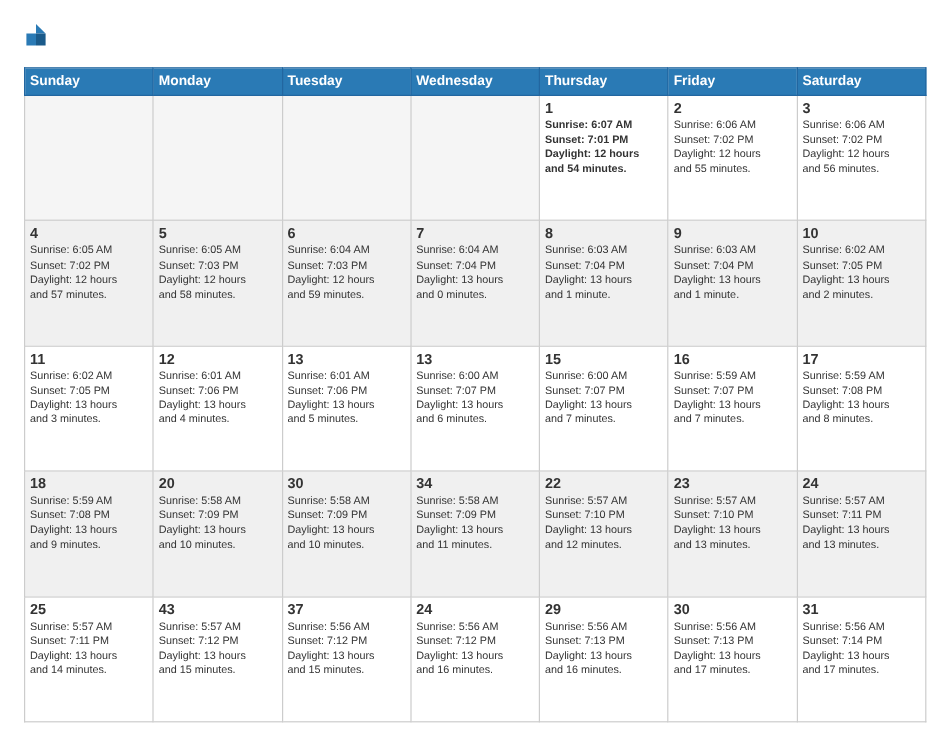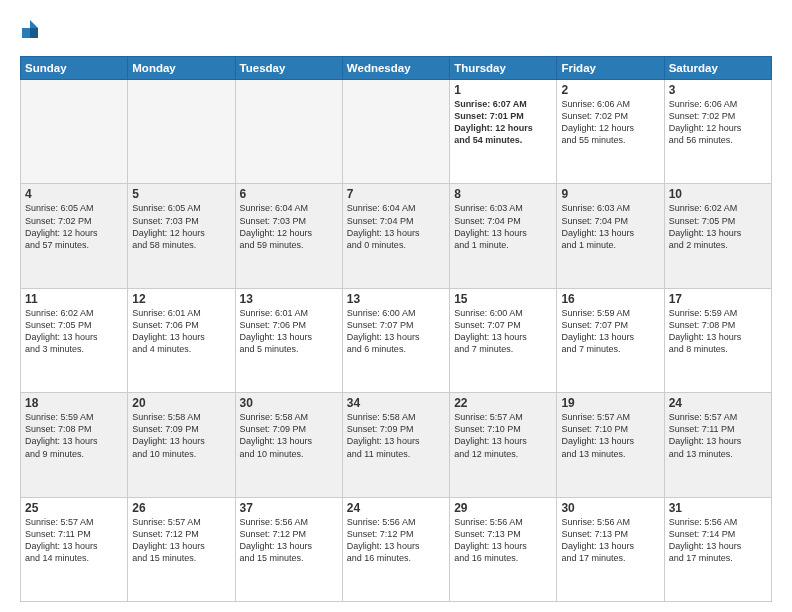--- a/index.html
+++ b/index.html
@@ -298,21 +298,21 @@
 and 11 minutes.</div>
           </td>
           <td>
             <span class="day-num">22</span>
             <div class="day-info" style="white-space: pre-line;">Sunrise: 5:57 AM
 Sunset: 7:10 PM
 Daylight: 13 hours
 and 12 minutes.</div>
           </td>
           <td>
-            <span class="day-num">19</span>
+            <span class="day-num">23</span>
             <div class="day-info" style="white-space: pre-line;">Sunrise: 5:57 AM
 Sunset: 7:10 PM
 Daylight: 13 hours
 and 13 minutes.</div>
           </td>
           <td>
             <span class="day-num">24</span>
             <div class="day-info" style="white-space: pre-line;">Sunrise: 5:57 AM
 Sunset: 7:11 PM
 Daylight: 13 hours
@@ -321,21 +321,21 @@
         </tr>
         <tr>
           <td>
             <span class="day-num">25</span>
             <div class="day-info" style="white-space: pre-line;">Sunrise: 5:57 AM
 Sunset: 7:11 PM
 Daylight: 13 hours
 and 14 minutes.</div>
           </td>
           <td>
-            <span class="day-num">26</span>
+            <span class="day-num">43</span>
             <div class="day-info" style="white-space: pre-line;">Sunrise: 5:57 AM
 Sunset: 7:12 PM
 Daylight: 13 hours
 and 15 minutes.</div>
           </td>
           <td>
             <span class="day-num">37</span>
             <div class="day-info" style="white-space: pre-line;">Sunrise: 5:56 AM
 Sunset: 7:12 PM
 Daylight: 13 hours

